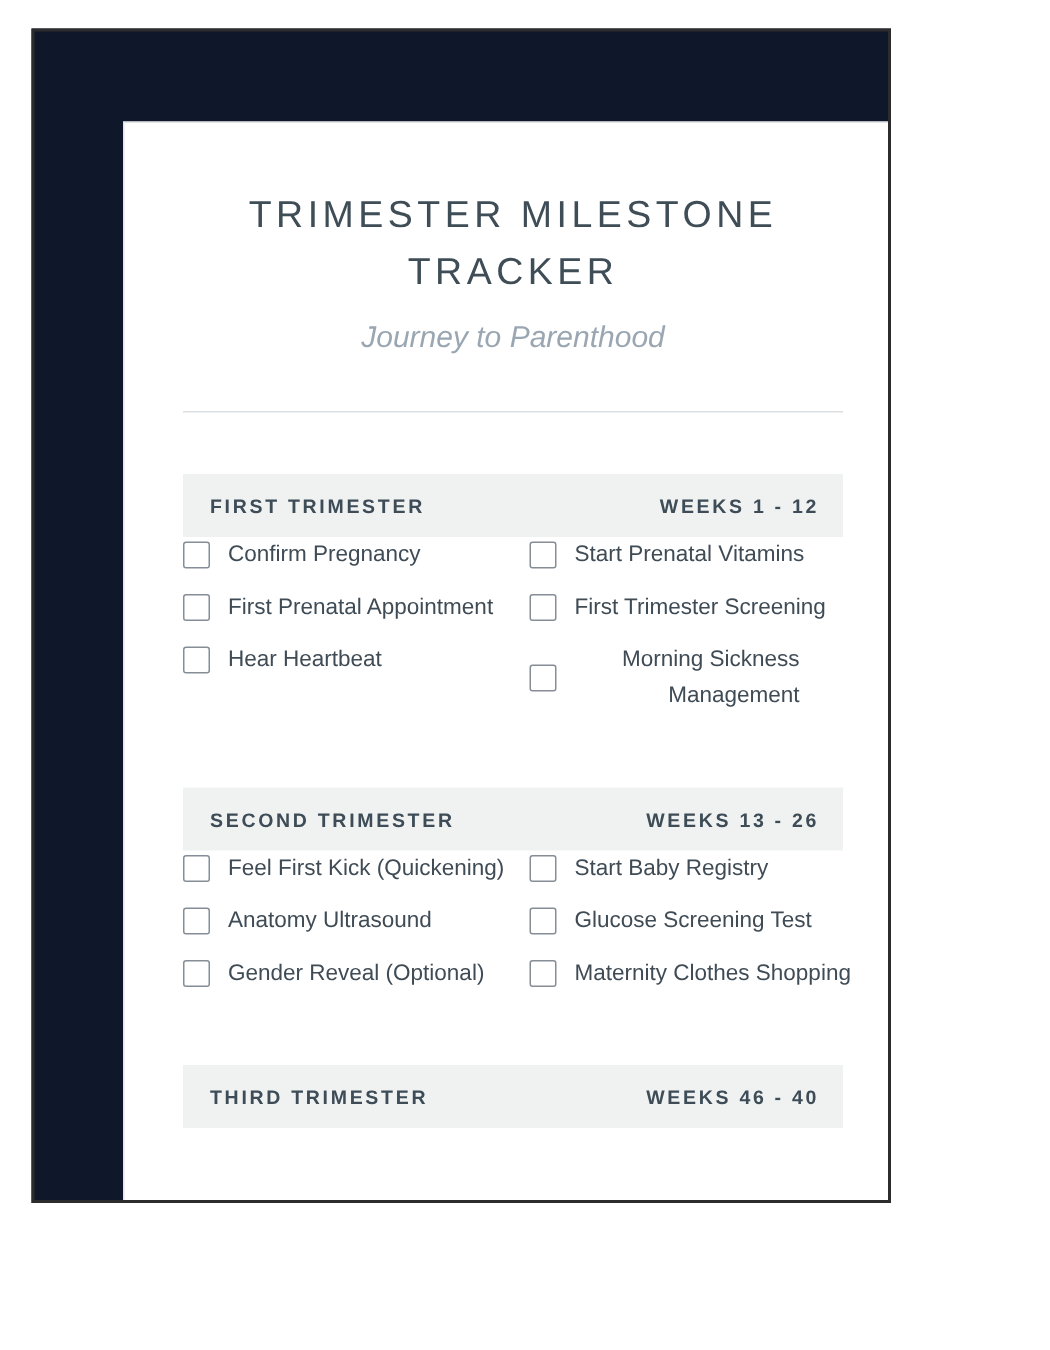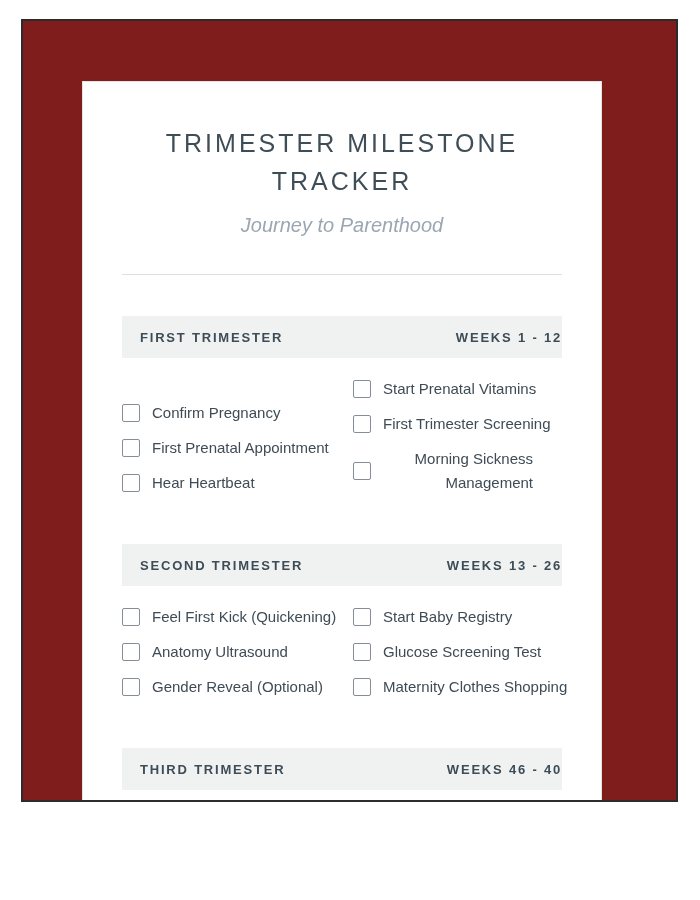--- a/index.html
+++ b/index.html
@@ -11,25 +11,25 @@
   body {
     width: 700px;
     height: 900px;
     position: relative;
     overflow: hidden;
   }
   .frame {
     position: absolute;
     left: 21px;
     top: 19px;
-    width: 657px;
+    width: 573px;
     height: 783px;
     box-sizing: border-box;
     border: 2px solid #2c2c2c;
-    background: #7f1d1d;
+    background: #0f172a;
     overflow: hidden;
   }
   .card {
     position: absolute;
     left: 59px;
     top: 60px;
     width: 520px;
     height: 980px;
     box-sizing: border-box;
     border: 1px solid #e2e4e5;
@@ -58,39 +58,38 @@
     border-top: 1px solid #dde0e2;
     margin: 0 0 41px 0;
   }
   .section-bar {
     height: 42px;
     background: #f0f2f2;
     display: flex;
     align-items: center;
     justify-content: space-between;
     box-sizing: border-box;
-    padding: 0 0 0 18px;
-    margin-bottom: 19px;
+    padding: 0 16px 0 18px;
   }
   .bar-title, .bar-weeks {
     font-size: 13px;
     font-weight: bold;
     letter-spacing: 1.8px;
     color: #3d4c56;
     white-space: nowrap;
   }
   .rows {
     display: flex;
     margin-bottom: 38px;
   }
   .col {
     display: flex;
     flex-direction: column;
   }
-  .col-left { width: 231px; flex: none; justify-content: flex-end; }
+  .col-left { width: 231px; flex: none; }
   .col-right { flex: 1; text-align: right; }
   .item {
     display: flex;
     align-items: center;
     min-height: 24px;
     margin-bottom: 11px;
   }
   .checkbox {
     width: 18px;
     height: 18px;

